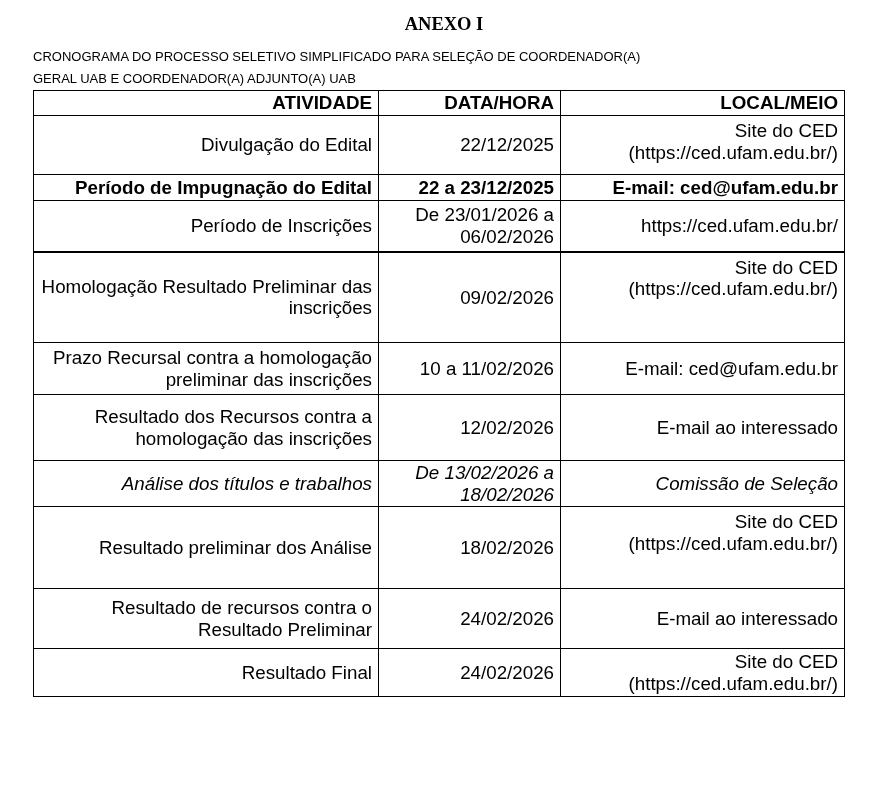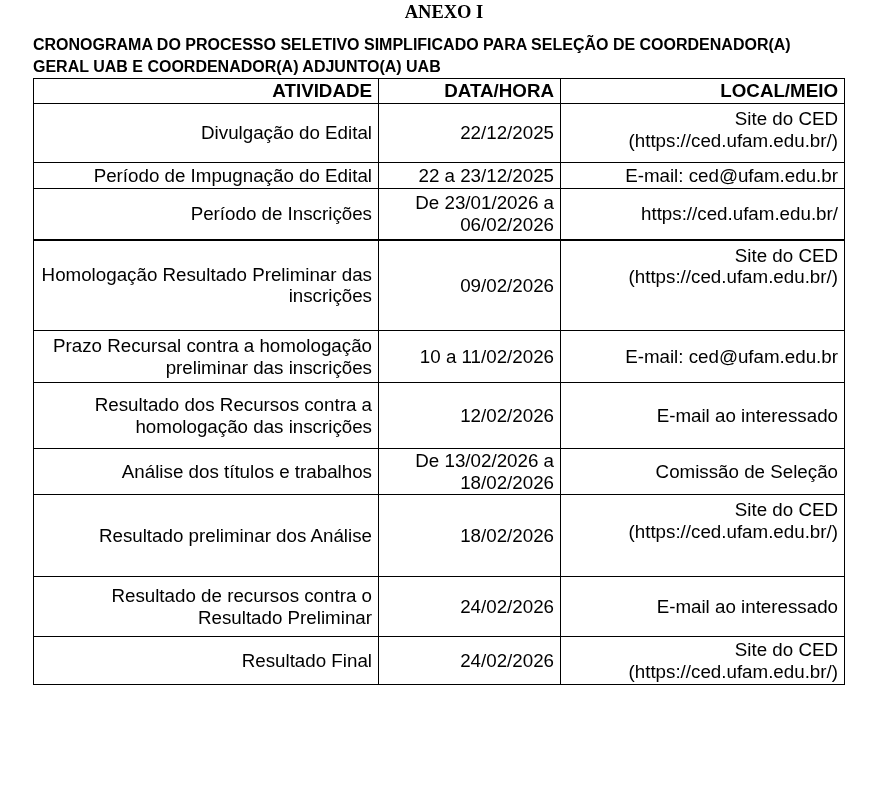--- a/index.html
+++ b/index.html
@@ -7,33 +7,33 @@
     --border:#000000;
     --bg:#ffffff;
   }
   html,body{margin:0;padding:0;}
   body{
     width:891px;height:801px;
     background:var(--bg);
     color:var(--text);
     font-family:"Liberation Sans","DejaVu Sans",sans-serif;
   }
-  .page{padding:0 0 0 33px;}
+  .page{padding:12px 0 0 33px;}
   .annex-title{
     width:822px;
     text-align:center;
     font-family:"Liberation Serif","DejaVu Serif",serif;
     font-weight:bold;
     font-size:18.5px;
     line-height:24px;
   }
   .doc-heading{
     margin-top:10px;
-    font-weight:bold;
-    font-size:16px;
+    font-weight:normal;
+    font-size:13px;
     line-height:22px;
     white-space:pre-line;
     width:858px;
   }
   table.schedule{
     border-collapse:collapse;
     table-layout:fixed;
     width:811px;
     font-size:18.75px;
     line-height:21.5px;
@@ -45,26 +45,26 @@
     border:1px solid var(--border);
     padding:1px 6px;
     text-align:right;
     vertical-align:middle;
     white-space:pre-line;
     overflow:hidden;
   }
   th{font-weight:bold;}
   thead tr{height:25px;}
   tbody tr:nth-child(1){height:59px;}
-  tbody tr:nth-child(2){height:26px;}
+  tbody tr:nth-child(2){height:26px;font-weight:bold;}
   tbody tr:nth-child(3){height:51px;}
   tbody tr:nth-child(4){height:91px;}
   tbody tr:nth-child(5){height:52px;}
   tbody tr:nth-child(6){height:66px;}
-  tbody tr:nth-child(7){height:45px;}
+  tbody tr:nth-child(7){height:45px;font-style:italic;}
   tbody tr:nth-child(8){height:82px;}
   tbody tr:nth-child(9){height:60px;}
   tbody tr:nth-child(10){height:48px;}
   tbody tr:nth-child(11){height:88px;}
   
   tbody tr:nth-child(4) td{border-top-width:2px;}
   tbody tr:nth-child(11) td{border-bottom-width:2px;}
   
   tbody tr:nth-child(1) td:nth-child(3),
   tbody tr:nth-child(4) td:nth-child(3),

